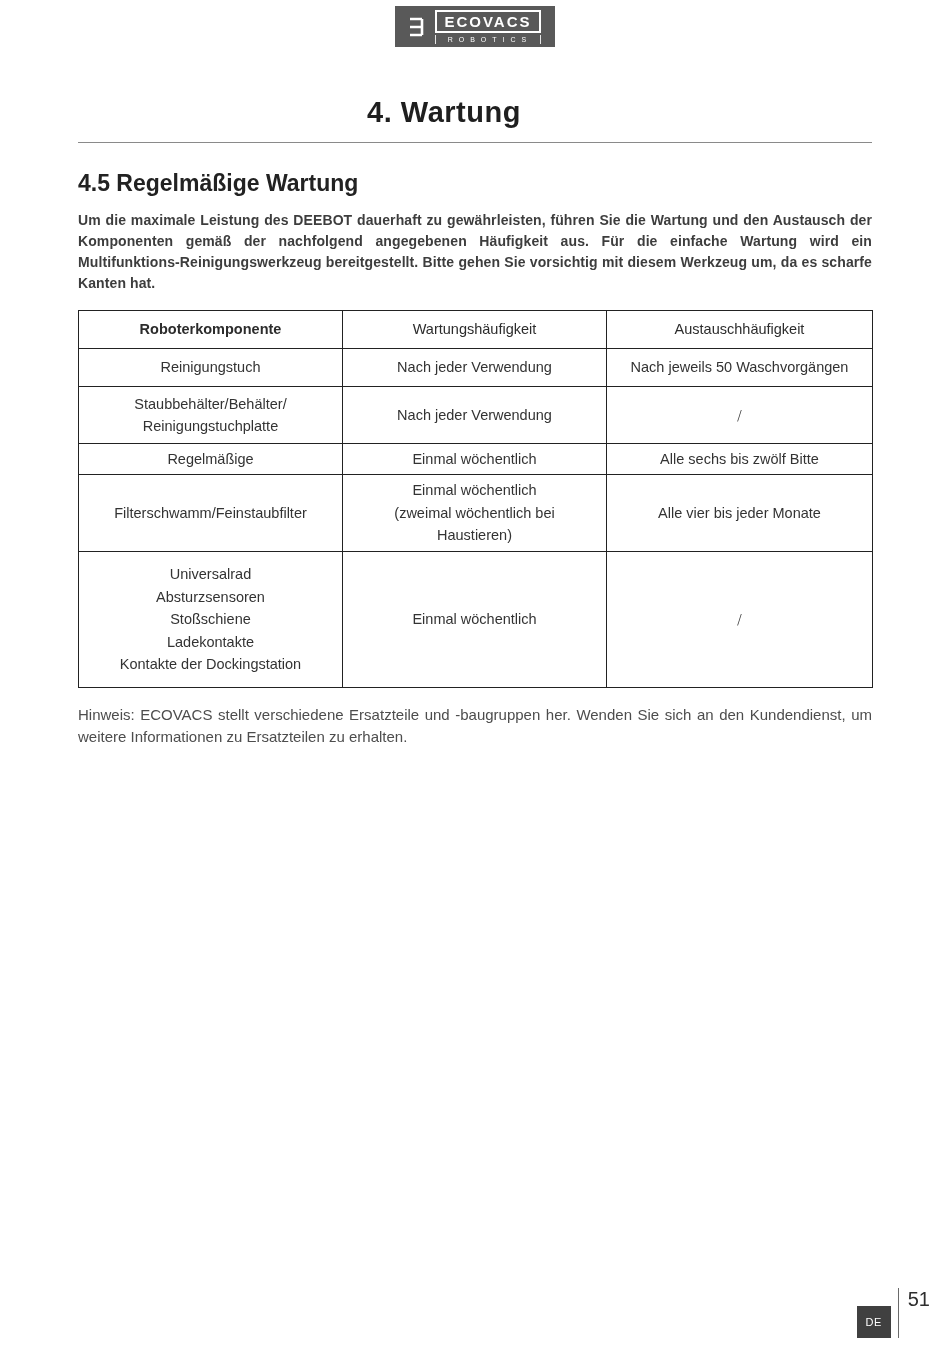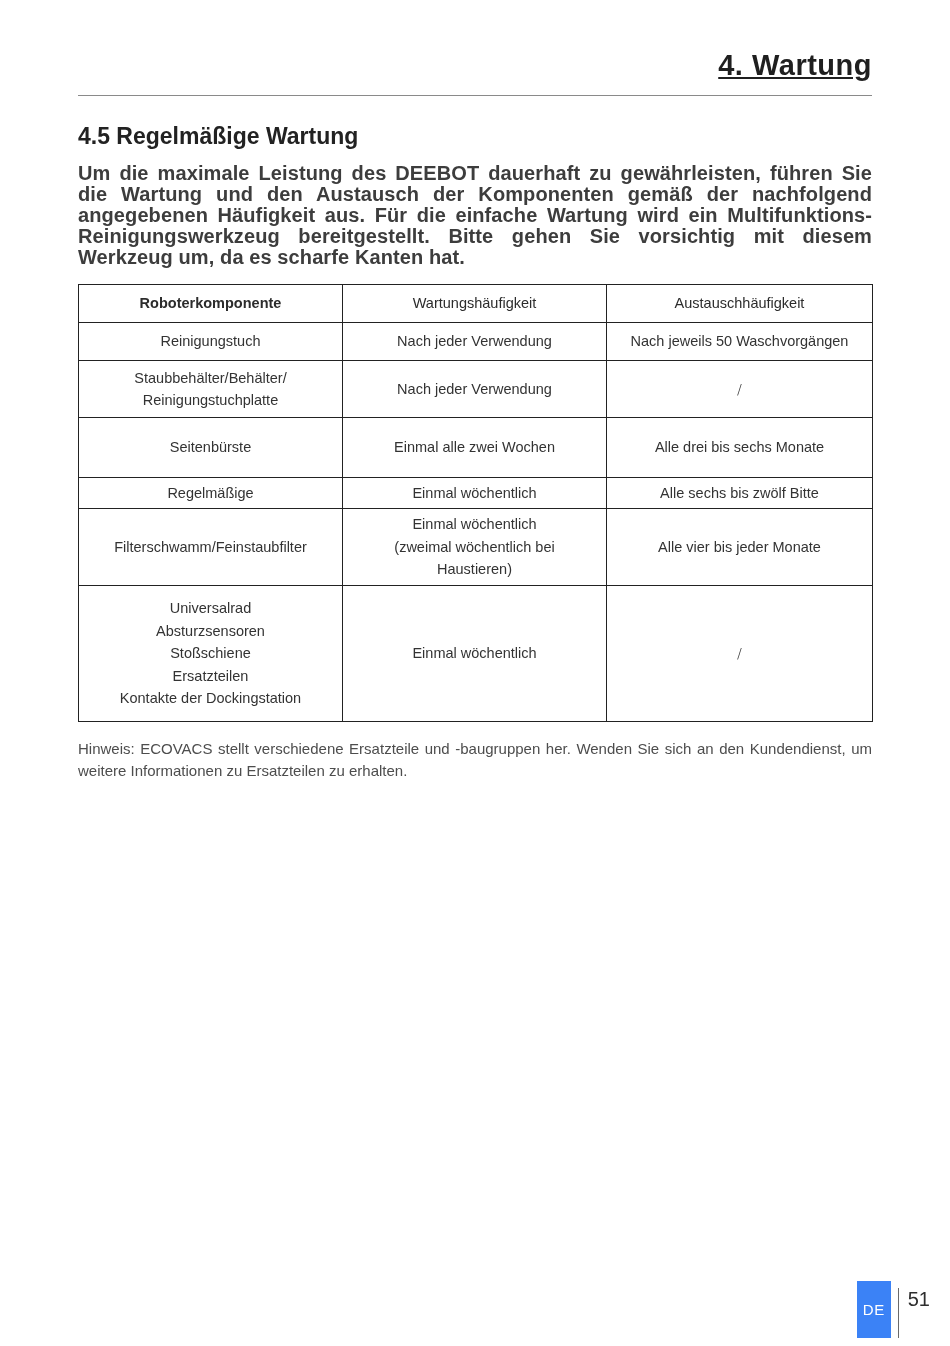--- a/index.html
+++ b/index.html
@@ -44,43 +44,42 @@
     margin-top: 2px;
     text-align: center;
     border-left: 1px solid rgba(255,255,255,.85);
     border-right: 1px solid rgba(255,255,255,.85);
     padding: 1px 0 1px 4px;
   }
 
   
   .chapter {
     margin: 49px 78px 0 16px;
-    text-align: right;
+    text-align: center;
     font-size: 29px;
     font-weight: bold;
     color: #1f1f1f;
     letter-spacing: 0.5px;
-    text-decoration: underline;
   }
   .rule {
     border: none;
     border-top: 1px solid #8a8a8a;
     margin: 13px 78px 0 78px;
   }
   .section {
     margin: 27px 78px 4px 78px;
     font-size: 23px;
     font-weight: bold;
     color: #222;
   }
 
   
   .intro {
     margin: 13px 78px 16px 78px;
-    font-size: 20px;
+    font-size: 14px;
     font-weight: bold;
     color: #3d3d3d;
     line-height: 21px;
     text-align: justify;
     letter-spacing: 0.1px;
   }
   .note {
     margin: 16px 78px 0 78px;
     font-size: 15px;
     color: #4d4d4d;
@@ -126,25 +125,25 @@
   .footer {
     position: absolute;
     right: 20px;
     bottom: 8px;
     display: flex;
     align-items: flex-start;
     height: 50px;
   }
   .lang-box {
     align-self: flex-end;
-    background: #3b82f6;
+    background: #404040;
     color: #ffffff;
-    font-size: 15px;
+    font-size: 11px;
     width: 34px;
-    height: 57px;
+    height: 32px;
     display: flex;
     align-items: center;
     justify-content: center;
     letter-spacing: 0.5px;
   }
   .footer-divider {
     width: 1px;
     height: 50px;
     background: #6a6a6a;
     margin: 0 9px 0 7px;
@@ -154,20 +153,33 @@
     color: #2e2e2e;
     line-height: 22px;
     padding-top: 0;
   }
 </style>
 </head>
 <body>
 
 <div class="page">
 
+  <div class="logo-wrap">
+    <div class="logo">
+      <span class="logo-icon">
+        <svg width="20" height="24" viewBox="0 0 20 24" aria-hidden="true">
+          <path d="M3 4 H15 M3 12 H15 M3 20 H15 M15 4 V20" stroke="#ffffff" stroke-width="2.6" fill="none"></path>
+        </svg>
+      </span>
+      <span class="logo-text">
+        <span class="logo-brand-box">ECOVACS</span>
+        <span class="logo-sub">ROBOTICS</span>
+      </span>
+    </div>
+  </div>
 
   <h1 class="chapter">4. Wartung</h1>
   <hr class="rule">
 
   <h2 class="section">4.5 Regelmäßige Wartung</h2>
 
   <p class="intro">Um die maximale Leistung des DEEBOT dauerhaft zu gewährleisten, führen Sie die Wartung und den Austausch der Komponenten gemäß der nachfolgend angegebenen Häufigkeit aus. Für die einfache Wartung wird ein Multifunktions-Reinigungswerkzeug bereitgestellt. Bitte gehen Sie vorsichtig mit diesem Werkzeug um, da es scharfe Kanten hat.</p>
 
   <table class="maint">
     <colgroup>
@@ -185,42 +197,37 @@
         <td>Reinigungstuch</td>
         <td>Nach jeder Verwendung</td>
         <td>Nach jeweils 50 Waschvorgängen</td>
       </tr>
       <tr class="h57">
         <td>Staubbehälter/Behälter/
 Reinigungstuchplatte</td>
         <td>Nach jeder Verwendung</td>
         <td class="slash">/</td>
       </tr>
-      <tr class="h60">
-        <td>Seitenbürste</td>
-        <td>Einmal alle zwei Wochen</td>
-        <td>Alle drei bis sechs Monate</td>
-      </tr>
       <tr class="h31">
         <td>Regelmäßige</td>
         <td>Einmal wöchentlich</td>
         <td>Alle sechs bis zwölf Bitte</td>
       </tr>
       <tr class="h73">
         <td>Filterschwamm/Feinstaubfilter</td>
         <td>Einmal wöchentlich
 (zweimal wöchentlich bei
 Haustieren)</td>
         <td>Alle vier bis jeder Monate</td>
       </tr>
       <tr class="h136">
         <td>Universalrad
 Absturzsensoren
 Stoßschiene
-Ersatzteilen
+Ladekontakte
 Kontakte der Dockingstation</td>
         <td>Einmal wöchentlich</td>
         <td class="slash">/</td>
       </tr>
     </tbody>
   </table>
 
   <p class="note">Hinweis: ECOVACS stellt verschiedene Ersatzteile und -baugruppen her. Wenden Sie sich an den Kundendienst, um weitere Informationen zu Ersatzteilen zu erhalten.</p>
 
   <div class="footer">

